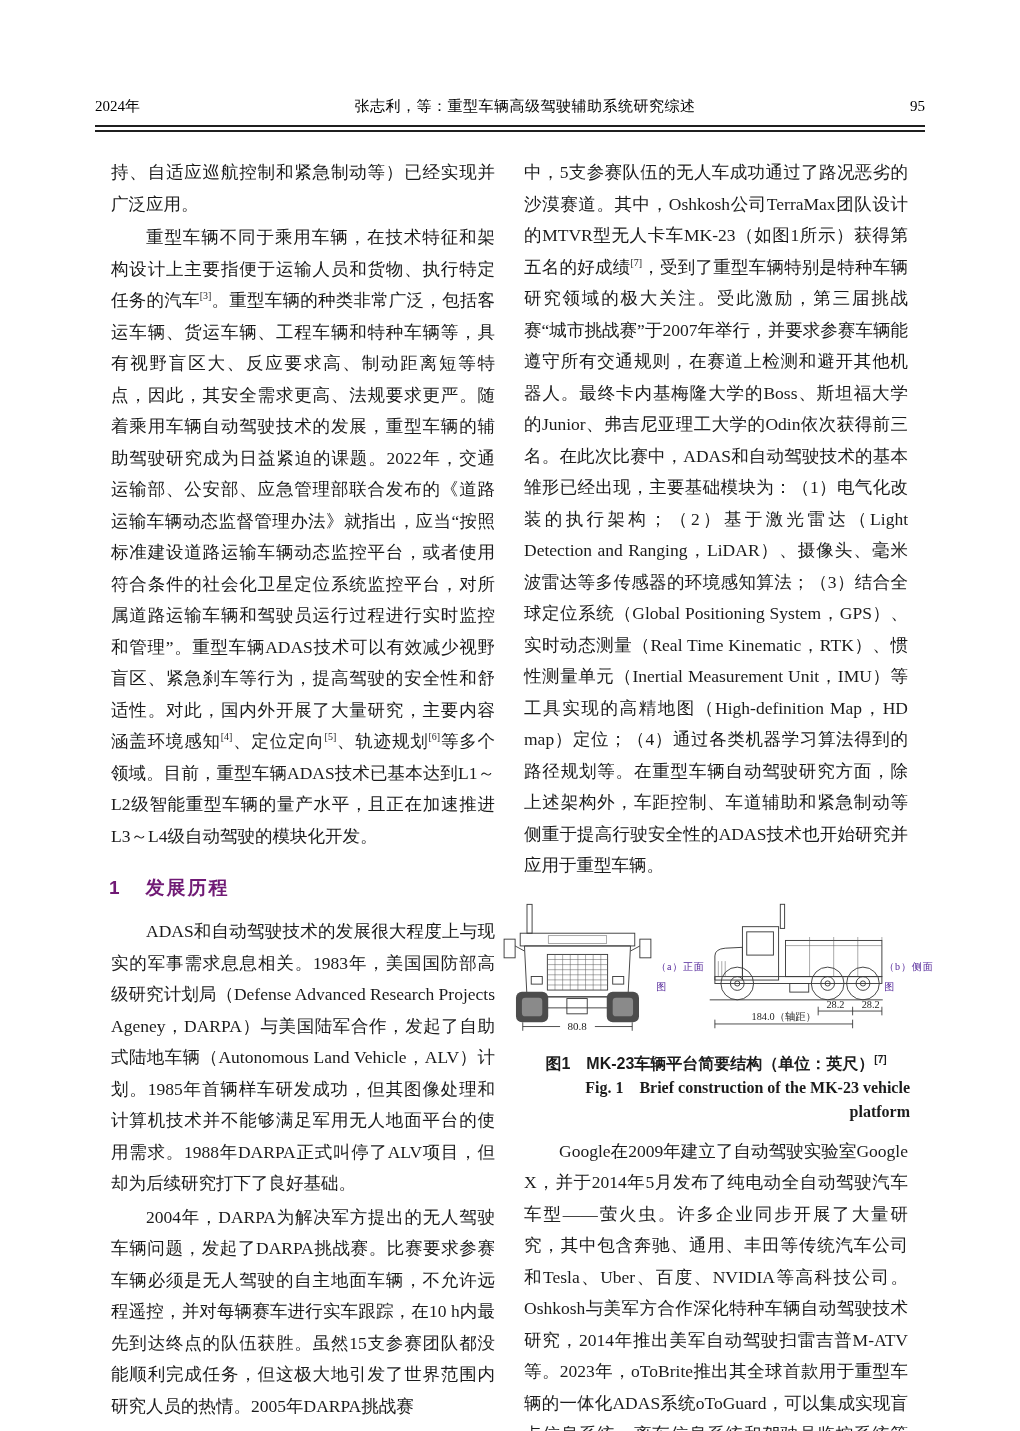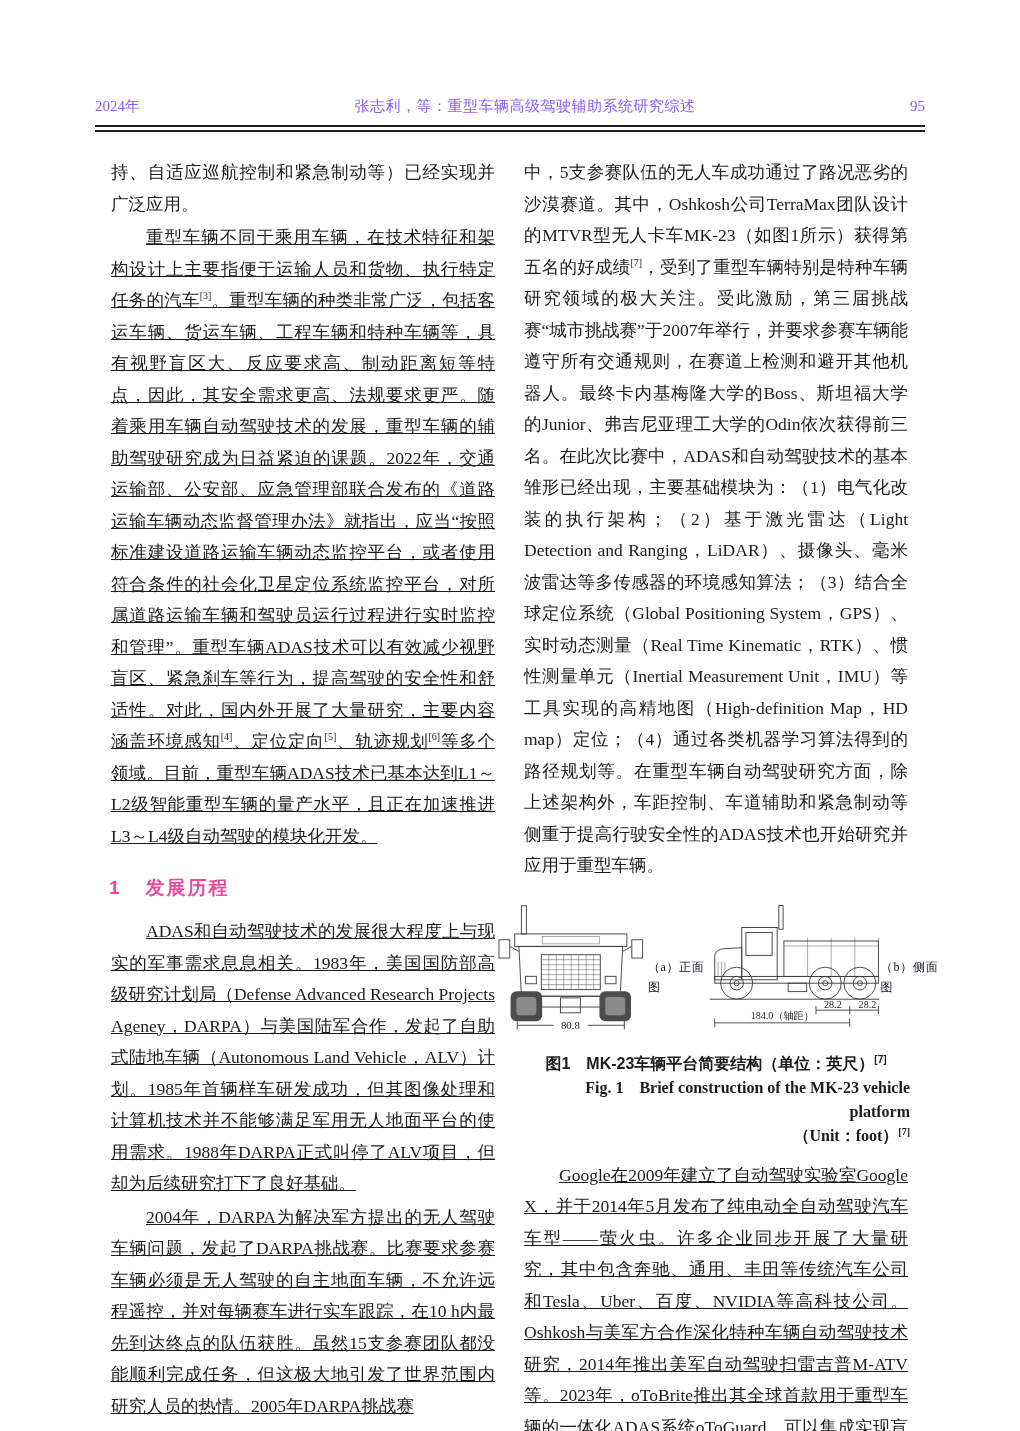--- a/index.html
+++ b/index.html
@@ -6,41 +6,41 @@
   .page{
     position:relative;
     width:1020px;height:1431px;
     background:#ffffff;
     box-sizing:border-box;
     padding:97px 95px 0 95px;
     font-family:"Liberation Serif", serif;
     color:#1b1b1b;
     overflow:hidden;
   }
-  .header{display:flex;align-items:baseline;font-size:15px;color:#8b5cf6;}
+  .header{display:flex;align-items:baseline;font-size:15px;color:#000000;}
   .header .year{flex:0 0 auto;}
   .header .title{flex:1 1 auto;text-align:center;letter-spacing:.5px;}
   .header .pageno{flex:0 0 auto;}
   .double-rule{margin-top:9px;height:3px;border-top:2px solid #1f1f1f;border-bottom:2px solid #1f1f1f;}
   .columns{display:flex;gap:25px;padding:23px 14px 0 14px;}
   .col{width:388px;font-size:17.5px;line-height:31.5px;text-align:justify;}
   .col p{margin:2px;}
-  .indent{text-indent:2em;text-decoration:underline;}
+  .indent{text-indent:2em;}
   sup.cite{font-size:10px;line-height:0;vertical-align:super;letter-spacing:0;}
   .section-heading{
     font-family:"Liberation Sans", sans-serif;
     font-weight:bold;font-size:19px;line-height:24px;
-    margin:24px 0 16px 0;color:#ec4899;
+    margin:24px 0 16px 0;color:#701a75;
   }
   .section-heading .sec-title{margin-left:26px;letter-spacing:2px;}
   
   .figure{margin:10px 0 12px 0;}
   .figure-row{display:flex;align-items:flex-end;justify-content:center;gap:4px;}
   .fig-col{display:flex;flex-direction:row;align-items:center;}
-  .fig-sub{font-size:12px;line-height:20px;margin-top:18px;color:#0f172a;text-indent:0;}
+  .fig-sub{font-size:10px;line-height:20px;margin-top:18px;color:#4c1d95;text-indent:0;}
   svg.drawing{display:block;}
   svg.drawing .ln{stroke:#3c3c3c;stroke-width:1.1;fill:none;}
   svg.drawing .thin{stroke:#5a5a5a;stroke-width:.6;fill:none;}
   svg.drawing .dim{stroke:#333;stroke-width:1;fill:none;}
   svg.drawing text{font-family:"Liberation Serif", serif;fill:#1b1b1b;}
   .fig-caption-cn{
     font-family:"Liberation Sans", sans-serif;font-weight:bold;
     font-size:16px;line-height:24px;text-align:center;text-indent:0;margin-top:8px;
   }
   .fig-caption-en{
@@ -134,20 +134,19 @@
               <path class="dim" d="M128 128 H202 M128 123 V133 M168 123 V133 M202 123 V133"></path>
               <text x="88" y="139" font-size="12" text-anchor="middle">184.0（轴距）</text>
               <path class="dim" d="M8 143 H168 M8 138 V148 M168 138 V148"></path>
             </svg>
             <div class="fig-sub">（b）侧面图</div>
           </div>
         </div>
 
         <div class="fig-caption-cn"><span>图1　MK-23车辆平台简要结构（单位：英尺）</span><sup class="cite">[7]</sup></div>
         <div class="fig-caption-en"><span>Fig. 1　Brief construction of the MK-23 vehicle platform</span></div>
-        <div class="fig-caption-en"><span>（Unit：foot）</span><sup class="cite">[7]</sup></div>
       </div>
 
       <p class="indent"><span>Google在2009年建立了自动驾驶实验室Google X，并于2014年5月发布了纯电动全自动驾驶汽车车型——萤火虫。许多企业同步开展了大量研究，其中包含奔驰、通用、丰田等传统汽车公司和Tesla、Uber、百度、NVIDIA等高科技公司。Oshkosh与美军方合作深化特种车辆自动驾驶技术研究，2014年推出美军自动驾驶扫雷吉普M-ATV等。2023年，oToBrite推出其全球首款用于重型车辆的一体化ADAS系统oToGuard，可以集成实现盲点信息系统、离车信息系统和驾驶员监控系统等十几种ADAS功能。</span></p>
     </div>
 
   </div>
 </div>
 
 </body></html>

